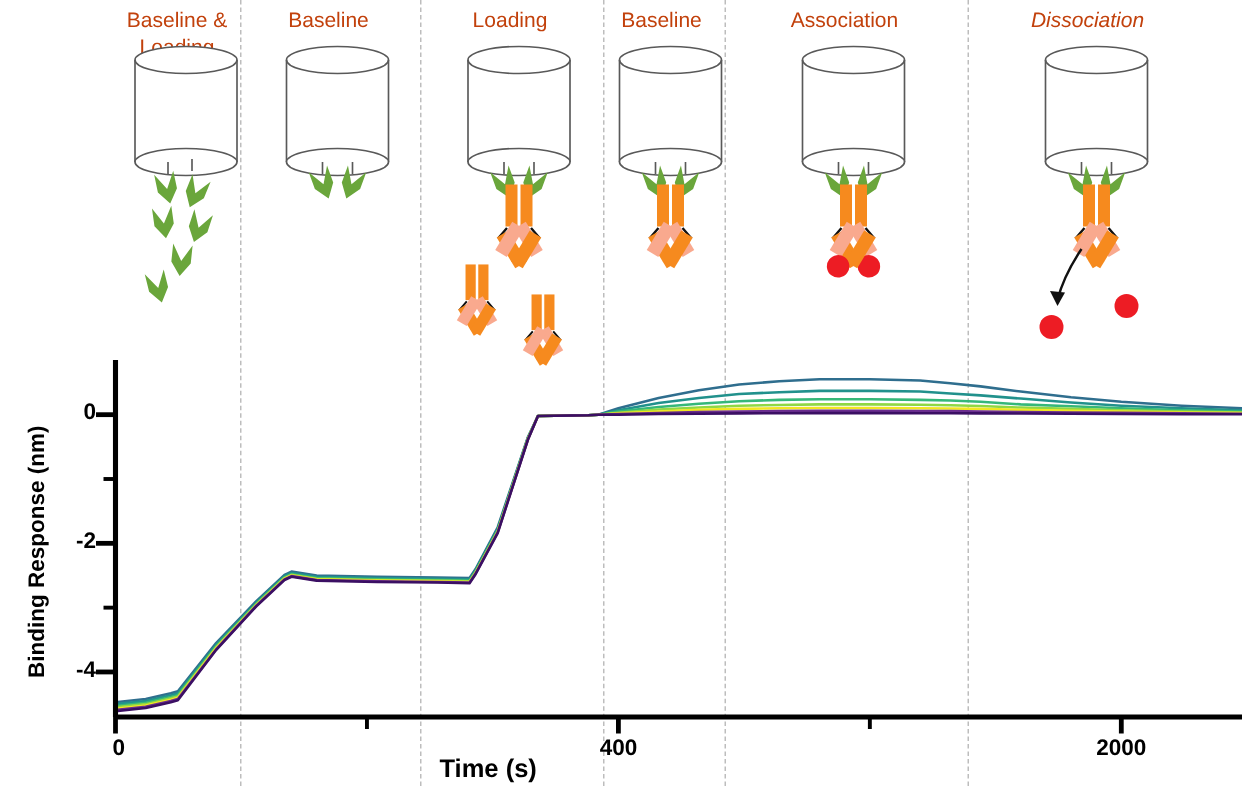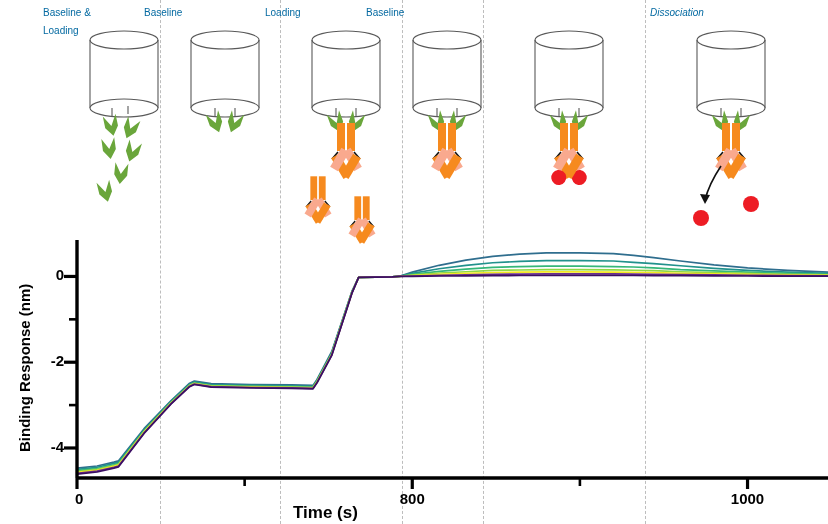--- a/index.html
+++ b/index.html
@@ -1,20 +1,20 @@
 <!DOCTYPE html>
 <html><head>
 <meta charset="utf-8">
 <style>
   html,body{margin:0;padding:0;background:#ffffff;}
   body{width:828px;height:524px;position:relative;overflow:hidden;
        font-family:"Liberation Sans",sans-serif;color:#000;}
   #fig{position:absolute;left:0;top:0;width:828px;height:524px;}
-  .phase-label{position:absolute;text-align:left;font-size:10px;
-       color:#0369a1;line-height:18px;font-family:"Liberation Sans",sans-serif;}
+  .phase-label{position:absolute;text-align:center;font-size:14px;
+       color:#c2410c;line-height:18px;font-family:"Liberation Sans",sans-serif;}
   .sep{position:absolute;top:0;width:0;border-left:1px dashed #bdbdbd;}
   .sensor{position:absolute;}
   svg{display:block;overflow:visible;}
   .ytitle{position:absolute;font-weight:bold;font-size:15px;
        transform:rotate(-90deg);transform-origin:left top;white-space:nowrap;}
   .xtitle{position:absolute;font-weight:bold;font-size:17px;}
   .ticklab{position:absolute;font-weight:bold;font-size:15px;}
 </style>
 </head>
 <body>
@@ -31,20 +31,23 @@
     </div>
     <div class="phase-label" style="left: 144px; top: 4px; width: 150px;">
       <div>Baseline</div>
     </div>
     <div class="phase-label" style="left: 265px; top: 4px; width: 150px;">
       <div>Loading</div>
     </div>
     <div class="phase-label" style="left: 366px; top: 4px; width: 150px;">
       <div>Baseline</div>
     </div>
+    <div class="phase-label" style="left: 488px; top: 4px; width: 150px;">
+      <div>Association</div>
+    </div>
     <div class="phase-label" style="left: 650px; top: 4px; width: 150px; font-style: italic;">
       <div>Dissociation</div>
     </div>
     <div class="sensor" style="left: 78px; top: 26px; width: 110px; height: 205px;">
       <svg width="110" height="205">
         <g>
           <ellipse cx="46" cy="14" rx="34" ry="9" fill="#fff" stroke="#595959" stroke-width="1.1"></ellipse>
           <path d="M 12,14 L 12,82 M 80,14 L 80,82" stroke="#595959" stroke-width="1.1" fill="none"></path>
           <ellipse cx="46" cy="82" rx="34" ry="9" fill="#fff" stroke="#595959" stroke-width="1.1"></ellipse>
         </g>
@@ -269,17 +272,17 @@
           <line x1="412.26785714285717" y1="478" x2="412.26785714285717" y2="489" stroke="#000000" stroke-width="3.2"></line>
           <line x1="579.9017857142857" y1="478" x2="579.9017857142857" y2="486" stroke="#000000" stroke-width="2.6"></line>
           <line x1="747.5357142857143" y1="478" x2="747.5357142857143" y2="489" stroke="#000000" stroke-width="3.2"></line>
         </g>
       </svg>
     </div>
     <div class="ticklab" style="left: 28px; top: 266.45px; width: 36px; text-align: right;">0</div>
     <div class="ticklab" style="left: 28px; top: 352.216px; width: 36px; text-align: right;">-2</div>
     <div class="ticklab" style="left: 28px; top: 437.982px; width: 36px; text-align: right;">-4</div>
     <div class="ticklab" style="left: 75px; top: 490px; width: 30px; text-align: left;">0</div>
-    <div class="ticklab" style="left: 382.268px; top: 490px; width: 60px; text-align: center;">800</div>
-    <div class="ticklab" style="left: 717.536px; top: 490px; width: 60px; text-align: center;">1000</div>
+    <div class="ticklab" style="left: 382.268px; top: 490px; width: 60px; text-align: center;">400</div>
+    <div class="ticklab" style="left: 717.536px; top: 490px; width: 60px; text-align: center;">2000</div>
     <div class="ytitle" style="left: 16px; top: 452px;">Binding Response (nm)</div>
     <div class="xtitle" style="left: 293px; top: 503px;">Time (s)</div>
   </div>
 
 </body></html>

